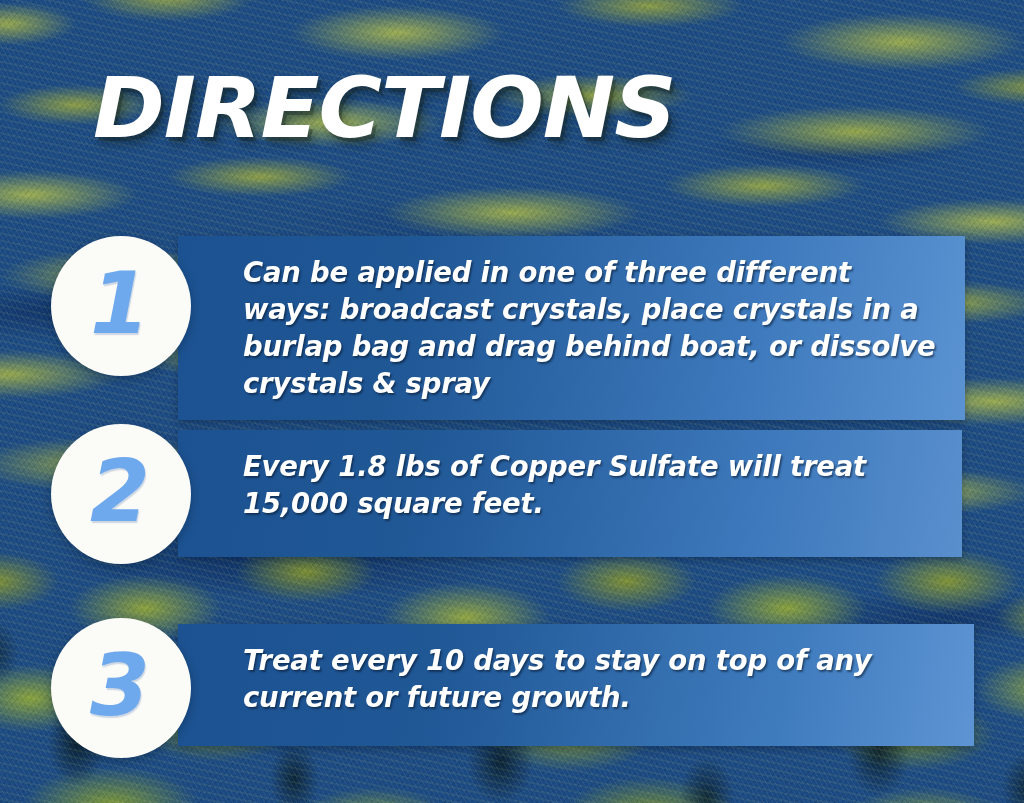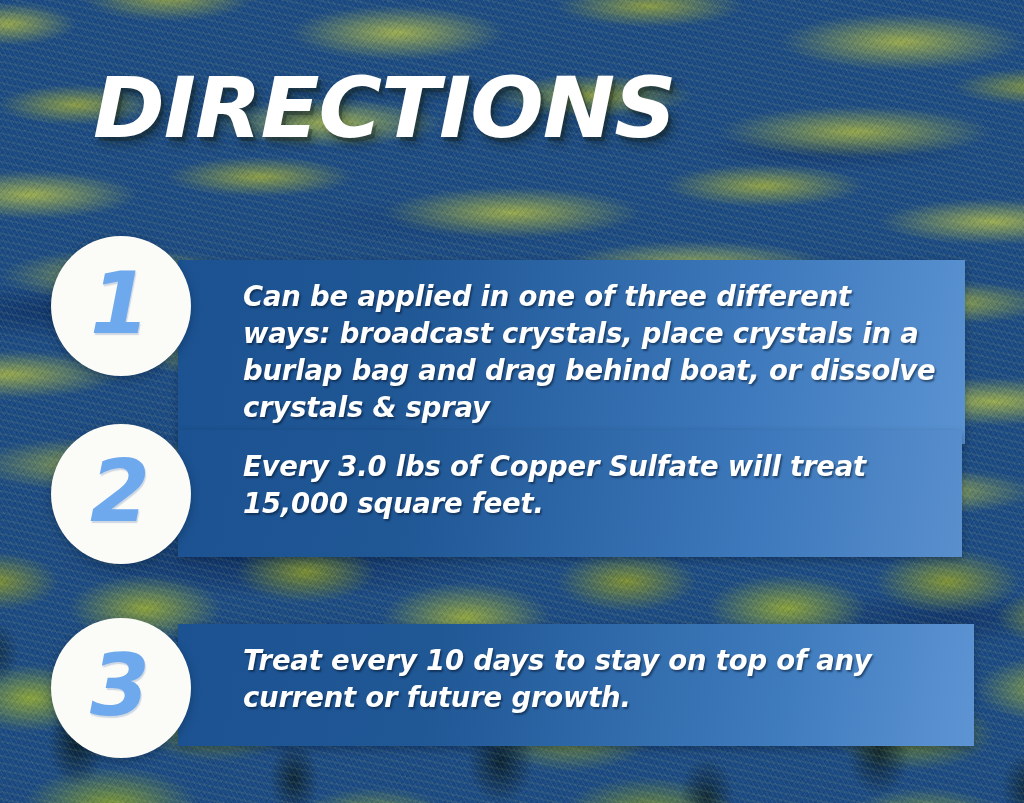--- a/index.html
+++ b/index.html
@@ -162,21 +162,21 @@
     font-family:"DejaVu Sans", sans-serif;
     font-weight:bold;
     font-style:italic;
     font-size:27.5px;
     line-height:37px;
     letter-spacing:-0.2px;
     padding:18px 26px 18px 65px;
     text-shadow:1.5px 2px 2px rgba(8,24,46,.55);
     box-shadow:0 3px 7px rgba(6,20,40,.35);
   }
-  .step-1 .banner { width:787px; min-height:137px; background:linear-gradient(100deg,#1c5291 0%,#1f5694 28%,#3d79bc 72%,#5b93d2 100%);margin-top:24px; }
+  .step-1 .banner { width:787px; min-height:137px; background:linear-gradient(100deg,#1c5291 0%,#1f5694 28%,#3d79bc 72%,#5b93d2 100%); }
   .step-2 .banner { width:784px; min-height:127px; background:linear-gradient(100deg,#1c5291 0%,#205795 30%,#3d79bc 74%,#5a8fcd 100%); }
   .step-3 .banner { width:796px; min-height:122px; background:linear-gradient(100deg,#1c5291 0%,#205795 32%,#3f7cbe 76%,#5e94d4 100%); }
 
   .badge {
     position:absolute;
     left:51px;
     width:140px; height:140px;
     border-radius:50%;
     background:#fbfbf8;
     box-shadow:0 3px 9px rgba(5,25,45,.34);
@@ -225,21 +225,21 @@
     <div class="banner">
       <span>Can be applied in one of three different ways: broadcast crystals, place crystals in a burlap bag and drag behind boat, or dissolve crystals &amp; spray</span>
     </div>
     <div class="badge">
       <span class="badge-num">1</span>
     </div>
   </div>
 
   <div class="step step-2">
     <div class="banner">
-      <span>Every 3.0 lbs of Copper Sulfate will treat 15,000 square feet.</span>
+      <span>Every 1.8 lbs of Copper Sulfate will treat 15,000 square feet.</span>
     </div>
     <div class="badge">
       <span class="badge-num">2</span>
     </div>
   </div>
 
   <div class="step step-3">
     <div class="banner">
       <span>Treat every 10 days to stay on top of any current or future growth.</span>
     </div>

